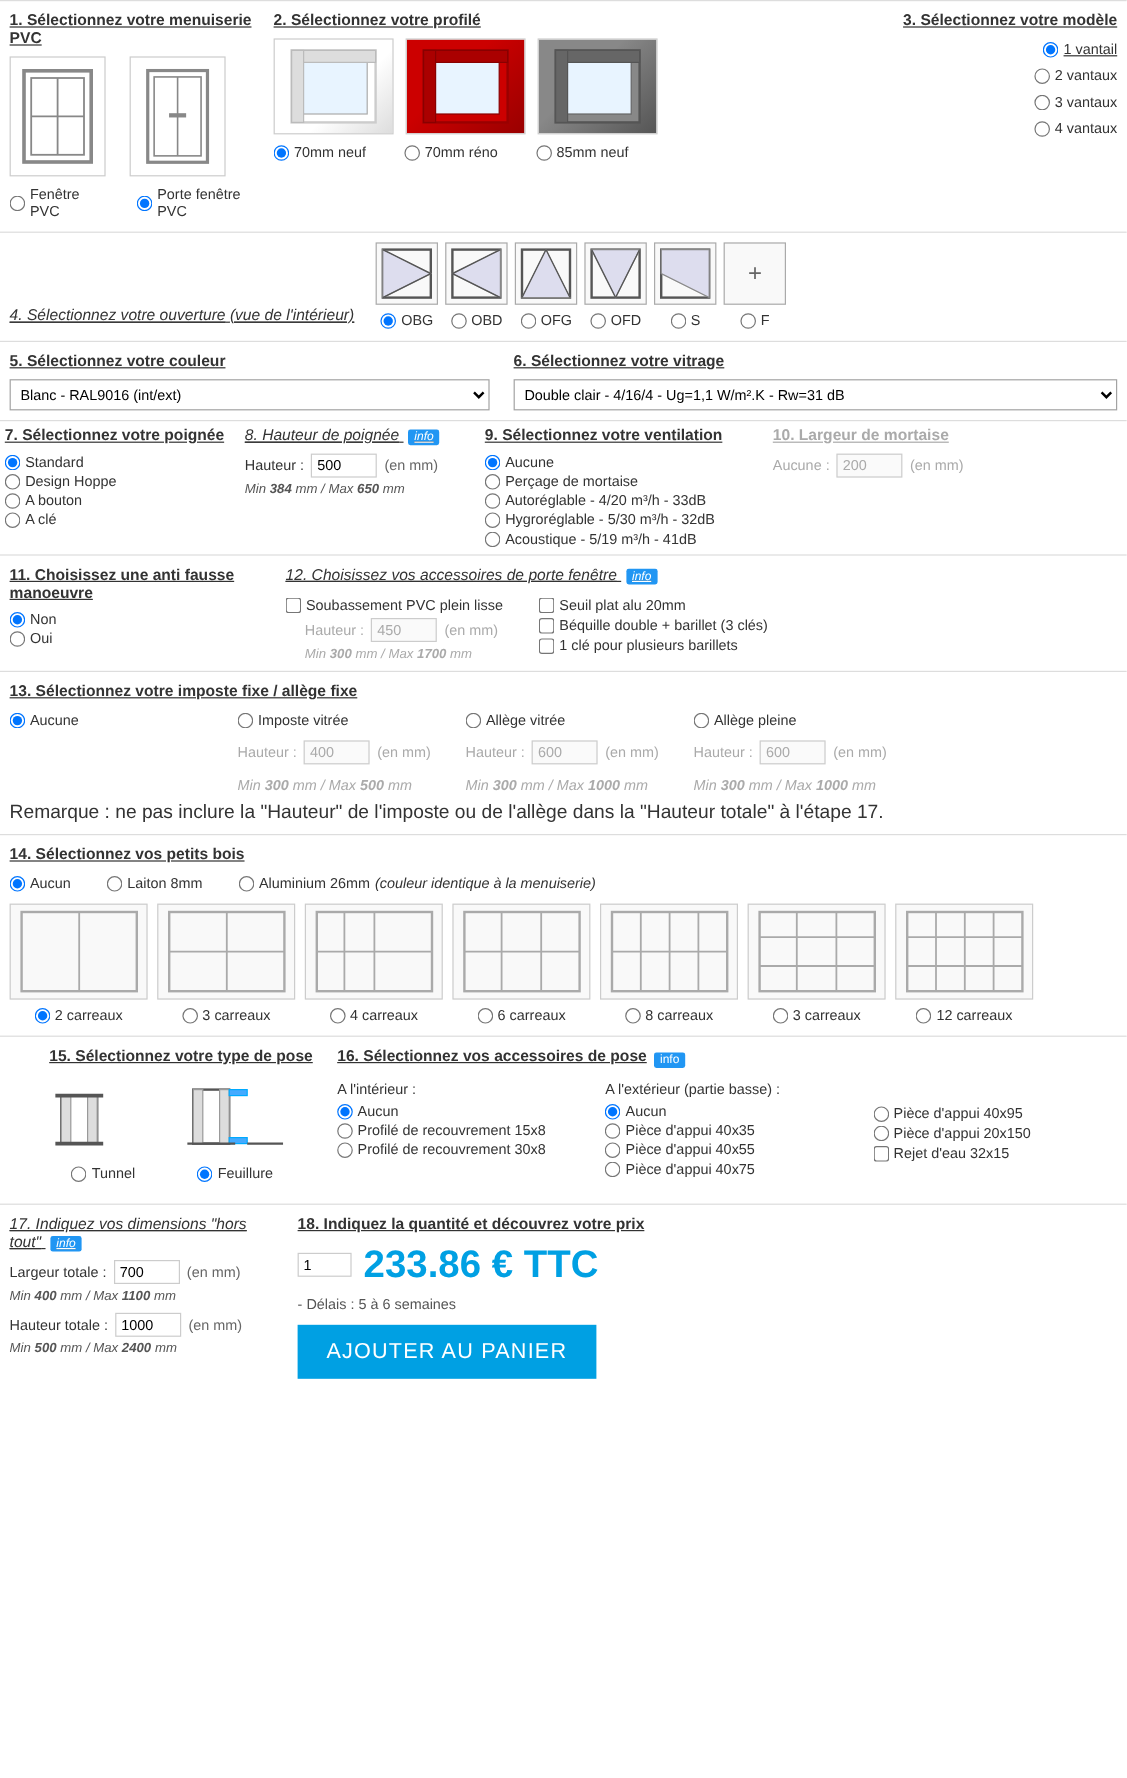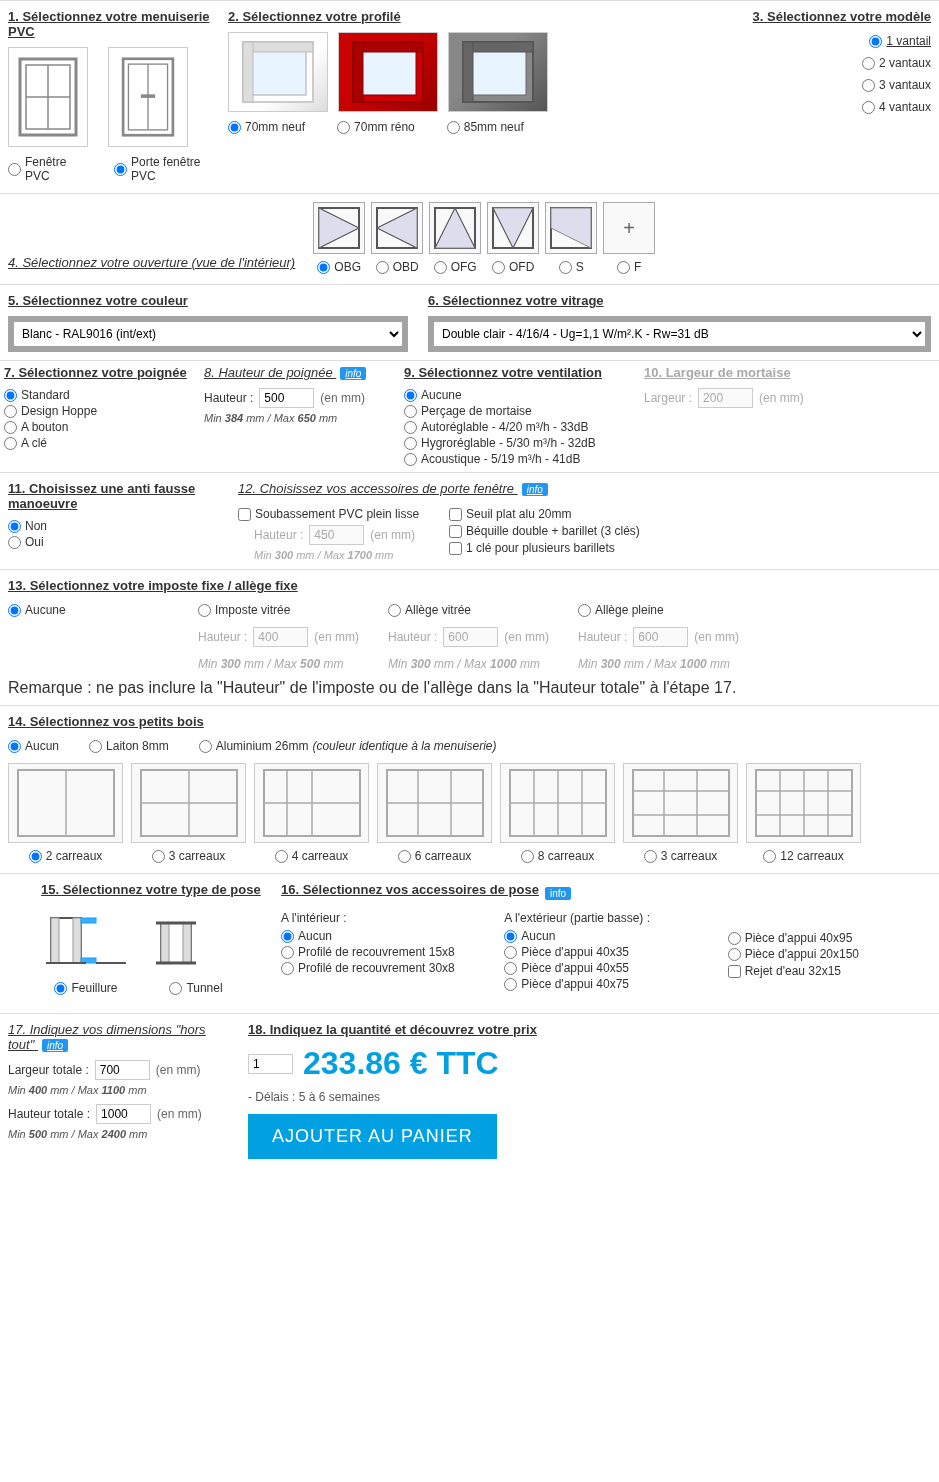--- a/index.html
+++ b/index.html
@@ -28,21 +28,21 @@
     
     .opening-row { display: flex; gap: 8px; align-items: flex-end; padding: 8px; border-top: 1px solid #ddd; }
     .opening-item { display: flex; flex-direction: column; align-items: center; gap: 4px; }
     .opening-img { width: 52px; height: 52px; border: 1px solid #aaa; display: flex; align-items: center; justify-content: center; background: #f9f9f9; }
     .opening-img.plus { font-size: 20px; color: #666; }
     
     
     .steps56 { display: flex; gap: 20px; padding: 8px; border-top: 1px solid #ddd; }
     .step5 { width: 400px; }
     .step6 { flex: 1; }
-    select { width: 100%; padding: 4px; border: 6px solid #a3a3a3; background: #fff; font-size: 12px; }
+    select { width: 100%; padding: 4px; border: 1px solid #a3a3a3; background: #fff; font-size: 12px; }
     
     
     .steps710 { display: flex; padding: 4px; border-top: 1px solid #ddd; gap: 10px; }
     .step7 { width: 190px; }
     .step8 { width: 190px; }
     .step9 { width: 230px; }
     .step10 { flex: 1; color: #aaa; }
     
     .step10 .section-title { color: #aaa; }
     
@@ -380,21 +380,21 @@
     </label>
     <label class="radio-label">
       <input type="radio" name="ventilation" style="">
       <span>Acoustique - 5/19 m³/h - 41dB</span>
     </label>
   </div>
 
   <div class="step10">
     <div class="section-title" style="color:#aaa;">10. Largeur de mortaise</div>
     <div class="dim-row" style="color:#aaa;">
-      <span>Largeur :</span>
+      <span>Aucune :</span>
       <input type="number" value="200" disabled="" style="color: rgb(170, 170, 170);">
       <span class="dim-unit" style="color:#aaa;">(en mm)</span>
     </div>
   </div>
 </div>
 
 <div class="steps1112">
 
   <div class="step11">
     <div class="section-title">11. Choisissez une anti fausse manoeuvre</div>
@@ -623,54 +623,54 @@
       </label>
     </div>
   </div>
 </div>
 
 <div class="steps1516">
 
   <div class="step15">
     <div class="section-title">15. Sélectionnez votre type de pose</div>
     <div class="pose-imgs">
+
+      <div class="pose-item">
+        <div class="pose-img">
+          <svg width="80" height="65" viewBox="0 0 80 65">
+            <rect x="5" y="15" width="30" height="40" fill="none" stroke="#555" stroke-width="2"></rect>
+            <rect x="5" y="15" width="8" height="40" fill="#ddd" stroke="#999" stroke-width="1"></rect>
+            <rect x="27" y="15" width="8" height="40" fill="#ddd" stroke="#999" stroke-width="1"></rect>
+            <line x1="0" y1="55" x2="40" y2="55" stroke="#555" stroke-width="3"></line>
+            <line x1="0" y1="15" x2="40" y2="15" stroke="#555" stroke-width="3"></line>
+          </svg>
+        </div>
+        <label class="radio-label">
+          <input type="radio" name="pose" style="">
+          <span>Tunnel</span>
+        </label>
+      </div>
 
       <div class="pose-item">
         <div class="pose-img">
           <svg width="80" height="65" viewBox="0 0 80 65">
             <rect x="5" y="10" width="30" height="45" fill="none" stroke="#555" stroke-width="2"></rect>
             <rect x="5" y="10" width="8" height="45" fill="#ddd" stroke="#999" stroke-width="1"></rect>
             <rect x="27" y="10" width="8" height="45" fill="#ddd" stroke="#999" stroke-width="1"></rect>
             <rect x="35" y="50" width="15" height="5" fill="#4af" stroke="#0af" stroke-width="1"></rect>
             <rect x="35" y="10" width="15" height="5" fill="#4af" stroke="#0af" stroke-width="1"></rect>
             <line x1="0" y1="55" x2="40" y2="55" stroke="#555" stroke-width="2"></line>
             <line x1="50" y1="55" x2="80" y2="55" stroke="#555" stroke-width="2"></line>
           </svg>
         </div>
         <label class="radio-label">
           <input type="radio" name="pose" checked="" style="">
           <span>Feuillure</span>
         </label>
       </div>
-
-      <div class="pose-item">
-        <div class="pose-img">
-          <svg width="80" height="65" viewBox="0 0 80 65">
-            <rect x="5" y="15" width="30" height="40" fill="none" stroke="#555" stroke-width="2"></rect>
-            <rect x="5" y="15" width="8" height="40" fill="#ddd" stroke="#999" stroke-width="1"></rect>
-            <rect x="27" y="15" width="8" height="40" fill="#ddd" stroke="#999" stroke-width="1"></rect>
-            <line x1="0" y1="55" x2="40" y2="55" stroke="#555" stroke-width="3"></line>
-            <line x1="0" y1="15" x2="40" y2="15" stroke="#555" stroke-width="3"></line>
-          </svg>
-        </div>
-        <label class="radio-label">
-          <input type="radio" name="pose" style="">
-          <span>Tunnel</span>
-        </label>
-      </div>
     </div>
   </div>
 
   <div class="step16">
     <div style="display:flex;align-items:center;margin-bottom:6px;">
       <div class="section-title">16. Sélectionnez vos accessoires de pose</div>
       <span class="info-badge" style="margin-left:6px;">info</span>
     </div>
     <div class="step16-inner">
 

